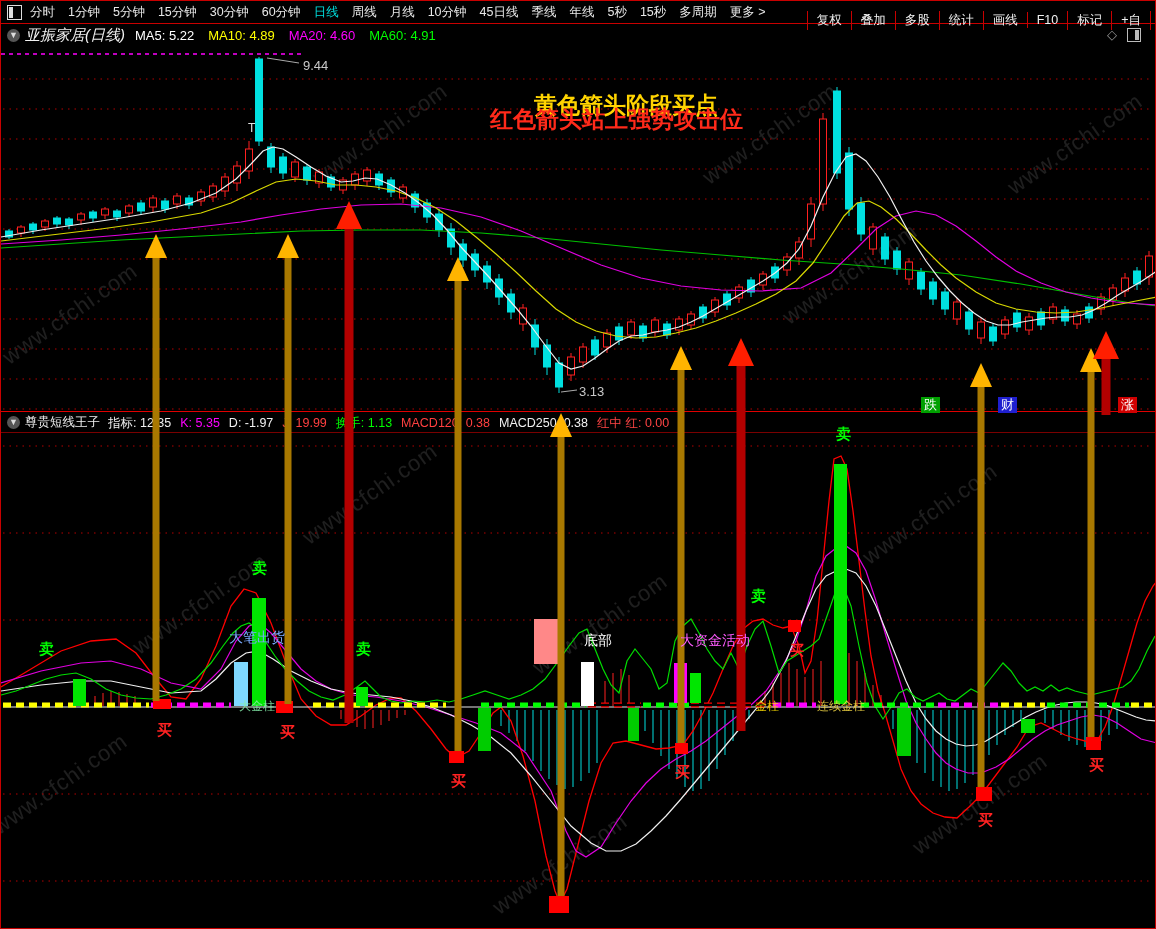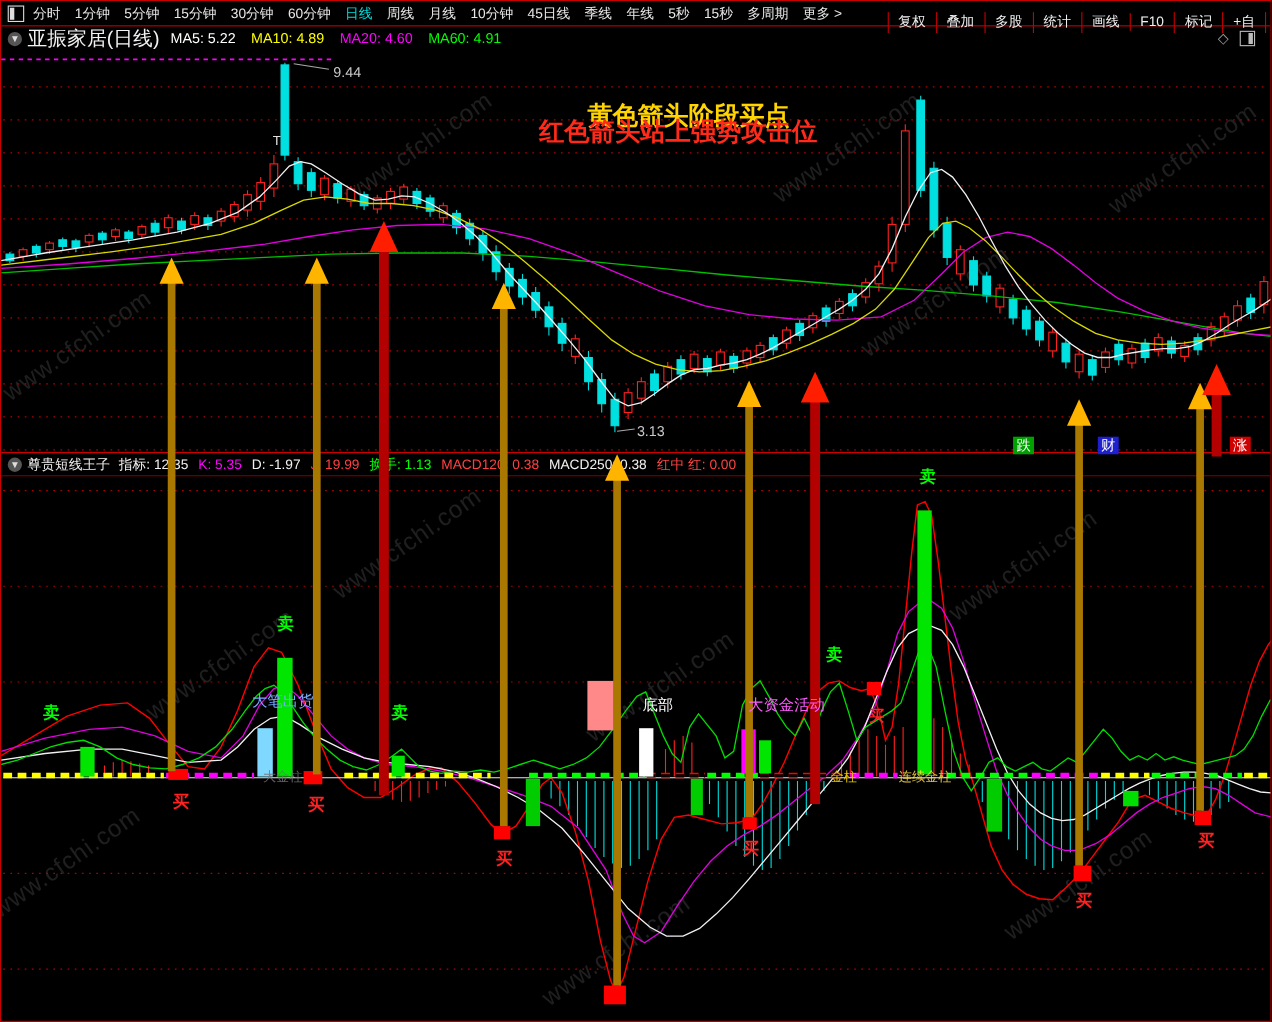--- a/index.html
+++ b/index.html
@@ -14,21 +14,21 @@
   .menu-left{display:flex;gap:13px;align-items:center;flex:1;}
   .menu-item{color:#e8e8e8;font-size:12.5px;cursor:pointer;white-space:nowrap;}
   .menu-item.sel{color:#00dcdc;}
   .menu-right{display:flex;align-items:center;margin-right:4px;}
   .menu-right .tool{color:#f0f0f0;font-size:12.5px;padding:1px 9px;border-left:1px solid #c80000;cursor:pointer;white-space:nowrap;margin-top:16px;}
   .menu-right .tool:last-child{border-right:1px solid #c80000;}
   
   .title-bar{position:absolute;left:0;top:24px;width:100%;height:20px;display:flex;align-items:center;z-index:10;}
   .chev{width:13px;height:13px;border-radius:50%;background:#555;color:#ddd;font-size:9px;line-height:12px;
         text-align:center;margin:0 5px 0 6px;flex:0 0 auto;}
-  .stock-name{color:#f2f2f2;font-size:18px;margin-right:10px;}
+  .stock-name{color:#f2f2f2;font-size:15px;margin-right:10px;font-style:italic;}
   .ma-vals span{font-size:13px;margin-right:14px;}
   .title-icons{position:absolute;right:14px;top:2px;display:flex;gap:10px;align-items:center;}
   .diamond{color:#999;font-size:13px;}
   .splitbox{width:12px;height:12px;border:1px solid #bbb;position:relative;}
   .splitbox span{position:absolute;right:1px;top:1px;bottom:1px;width:4px;background:#bbb;}
   
   .indicator-bar{position:absolute;left:0;top:410px;width:100%;height:22px;background:#000;
      border-top:1px solid #e00000;border-bottom:1px solid #7a0000;display:flex;align-items:center;z-index:2;box-sizing:border-box;}
   .indicator-bar .name{color:#f0f0f0;font-size:12.5px;margin-right:8px;}
   .indicator-bar .fld{font-size:12.5px;margin-right:9px;white-space:nowrap;}
@@ -481,21 +481,21 @@
       <div class="lbl" style="left: 156px; top: 721px; color: rgb(255, 34, 34); font-size: 15px; font-weight: bold;">买</div>
       <div class="lbl" style="left: 279px; top: 723px; color: rgb(255, 34, 34); font-size: 15px; font-weight: bold;">买</div>
       <div class="lbl" style="left: 450px; top: 772px; color: rgb(255, 34, 34); font-size: 15px; font-weight: bold;">买</div>
       <div class="lbl" style="left: 789px; top: 642px; color: rgb(255, 34, 34); font-size: 14px; font-weight: bold;">买</div>
       <div class="lbl" style="left: 674px; top: 763px; color: rgb(255, 34, 34); font-size: 15px; font-weight: bold;">买</div>
       <div class="lbl" style="left: 977px; top: 811px; color: rgb(255, 34, 34); font-size: 15px; font-weight: bold;">买</div>
       <div class="lbl" style="left: 1088px; top: 756px; color: rgb(255, 34, 34); font-size: 15px; font-weight: bold;">买</div>
       <div class="lbl" style="left: 228px; top: 629px; color: rgb(121, 169, 255); font-size: 14px;">大笔出货</div>
       <div class="lbl" style="left: 583px; top: 632px; color: rgb(255, 255, 255); font-size: 14px;">底部</div>
       <div class="lbl" style="left: 679px; top: 632px; color: rgb(255, 92, 255); font-size: 14px;">大资金活动</div>
-      <div class="lbl" style="left: 238px; top: 699px; color: #737373; font-size: 12px; opacity: 0.85;">大金柱</div>
+      <div class="lbl" style="left: 238px; top: 699px; color: #86efac; font-size: 12px; opacity: 0.85;">大金柱</div>
       <div class="lbl" style="left: 754px; top: 699px; color: rgb(255, 224, 0); font-size: 12px; opacity: 0.85;">金柱</div>
       <div class="lbl" style="left: 816px; top: 699px; color: #fde047; font-size: 12px; opacity: 0.85;">连续金柱</div>
     </div>
 
 <div class="wm" style="left: -10px; top: 300px;">www.cfchi.com</div>
     <div class="wm" style="left: 300px; top: 120px;">www.cfchi.com</div>
     <div class="wm" style="left: 690px; top: 120px;">www.cfchi.com</div>
     <div class="wm" style="left: 995px; top: 130px;">www.cfchi.com</div>
     <div class="wm" style="left: 120px; top: 590px;">www.cfchi.com</div>
     <div class="wm" style="left: 520px; top: 610px;">www.cfchi.com</div>

